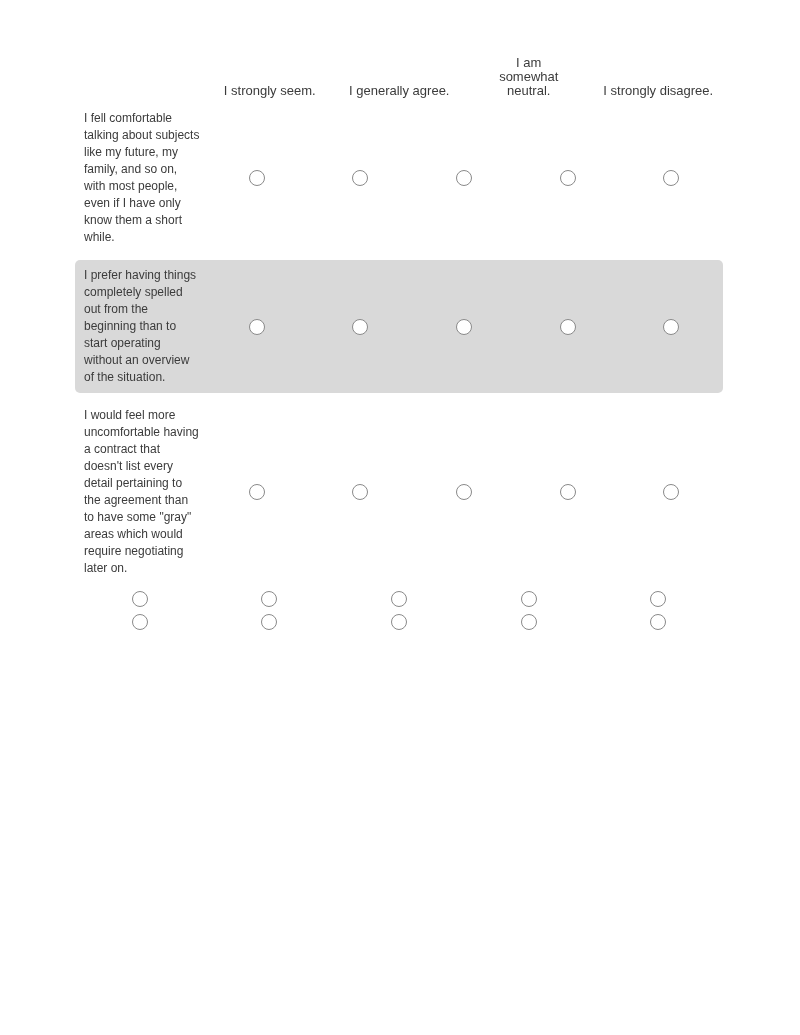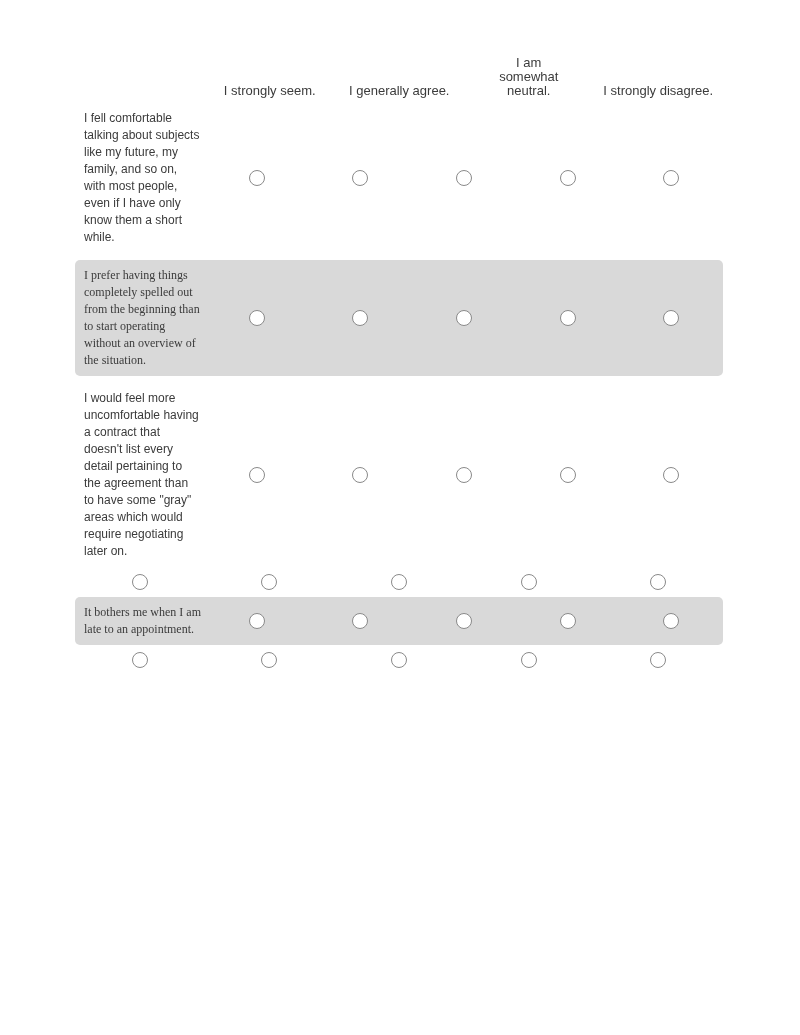--- a/index.html
+++ b/index.html
@@ -20,21 +20,20 @@
     top: 56px;
     width: 648px;
   }
   .row {
     display: flex;
     border-radius: 5px;
     margin-bottom: 7px;
   }
   .row.shaded {
     background: var(--row-shade, #d9d9d9);
-    font-family: Liberation Serif, serif;
   }
   .statement {
     width: 130px;
     box-sizing: border-box;
     padding: 7px 4px 7px 9px;
     font-size: 12px;
     line-height: 17px;
     color: var(--text, #3b3b3b);
   }
   .opts {
@@ -178,40 +177,20 @@
         </div>
       <div class="opt">
           <span class="radio"></span>
         </div>
       <div class="opt">
           <span class="radio"></span>
         </div>
     </div>
   </div>
 
-  <div class="row shaded">
-    <div class="statement">It bothers me when I am late to an appointment.</div>
-    <div class="opts">
-      <div class="opt">
-          <span class="radio"></span>
-        </div>
-      <div class="opt">
-          <span class="radio"></span>
-        </div>
-      <div class="opt">
-          <span class="radio"></span>
-        </div>
-      <div class="opt">
-          <span class="radio"></span>
-        </div>
-      <div class="opt">
-          <span class="radio"></span>
-        </div>
-    </div>
-  </div>
 
   <div class="row">
     <div class="opts">
       <div class="opt">
           <span class="radio"></span>
         </div>
       <div class="opt">
           <span class="radio"></span>
         </div>
       <div class="opt">

